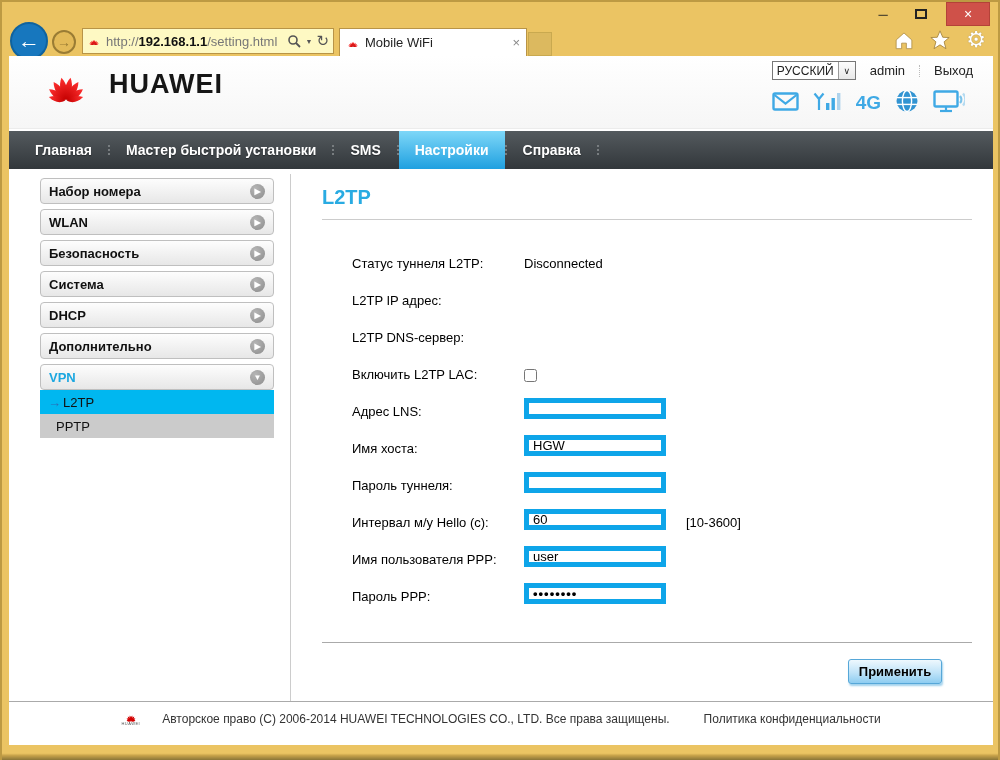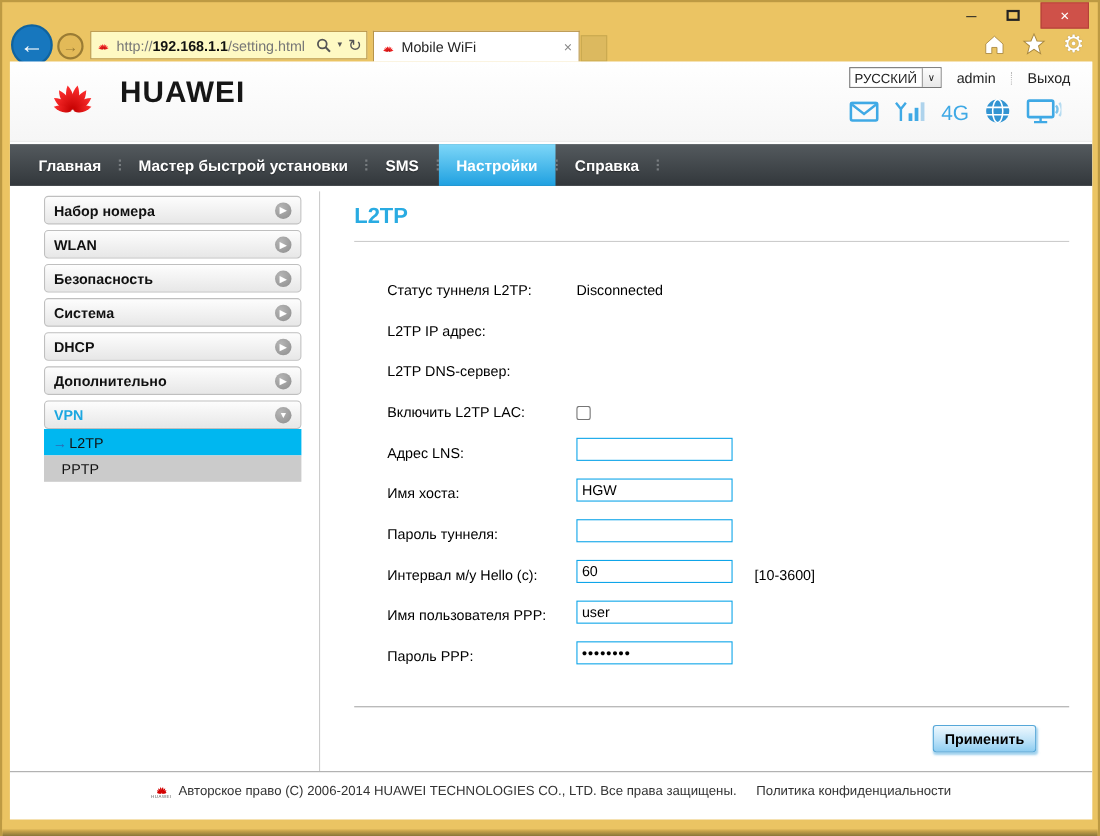--- a/index.html
+++ b/index.html
@@ -46,21 +46,21 @@
 
   .lang-row { position:absolute; right:20px; top:5px; display:flex; align-items:center; gap:14px; font-size:13px; color:#222; }
   .lang-select { display:flex; align-items:center; border:1px solid #777; background:#fff; height:19px; cursor:pointer; }
   .lang-select .val { padding:0 4px; font-size:12px; }
   .lang-select .dd { width:17px; height:17px; border-left:1px solid #999; background:linear-gradient(#fdfdfd,#e8e8e8); color:#222;
                      font-size:9px; display:flex; align-items:center; justify-content:center; }
   .hdr-sep { border-left:1px dotted #bbb; height:12px; }
   .hdr-link { cursor:pointer; }
 
   .status-icons { position:absolute; right:28px; top:33px; display:flex; align-items:center; gap:14px; }
-  .fourg { color:#3fa9e5; font-size:19px; font-weight:normal; }
+  .fourg { color:#3fa9e5; font-size:19px; font-weight:bold; }
 
   
   .mainnav { position:absolute; left:0; top:75px; width:100%; height:38px; background:linear-gradient(#545a5e,#32373b);
              display:flex; align-items:stretch; padding-left:10px; }
   .nav-item { display:flex; align-items:center; padding:0 16px; color:#fff; font-size:14px; font-weight:bold; cursor:pointer; text-shadow:0 1px 1px rgba(0,0,0,.4); }
   .nav-item.active { background:linear-gradient(#7ed7f8,#1fa0e0); text-shadow:none; }
   .nav-sep { border-left:2px dotted #787d80; height:10px; align-self:center; }
 
   
   .sidebar { position:absolute; left:31px; top:122px; width:234px; }
@@ -75,32 +75,32 @@
   .content-vsep { position:absolute; left:281px; top:118px; width:1px; height:527px; background:#ccc; }
 
   
   .main { position:absolute; left:313px; top:130px; width:650px; }
   .main h1 { font-size:20px; font-weight:bold; color:#29abe2; margin-bottom:10px; }
   .title-divider { height:1px; background:#ccc; margin-bottom:14px; }
   .rows { }
   .frow { height:37px; display:flex; align-items:flex-end; font-size:13px; color:#000; }
   .frow .lbl { width:202px; padding-left:30px; flex:0 0 auto; }
   .frow .val { }
-  .frow input[type=text] { width:142px; height:21px; border:1px solid #0ea5e9; font-size:13px; padding:0 4px; font-family:"Liberation Sans",sans-serif; }
+  .frow input[type=text] { width:142px; height:21px; border:5px solid #0ea5e9; font-size:13px; padding:0 4px; font-family:"Liberation Sans",sans-serif; }
   .frow input.pwd { letter-spacing:1px; font-weight:bold; }
   .frow input[type=checkbox] { width:13px; height:13px; }
   .frow .hint { margin-left:20px; }
   .bottom-divider { height:1px; background:#aaa; margin-top:38px; }
   .apply-row { display:flex; justify-content:flex-end; padding:16px 30px 0 0; }
   .apply-btn { min-width:94px; height:25px; border:1px solid #56a7d8; border-radius:3px; background:linear-gradient(#eef8fe,#bfe3f8 55%,#8ecdf1);
                font-size:13px; font-weight:bold; color:#000; cursor:pointer; box-shadow:1px 2px 2px rgba(120,190,230,.7); font-family:"Liberation Sans",sans-serif; }
 
   
   .footer-divider { position:absolute; left:0; top:645px; width:100%; height:1px; background:#aaa; }
-  .site-footer { position:absolute; left:0; top:656px; width:100%; display:flex; align-items:center; justify-content:center; gap:6px; font-size:12px; color:#333; }
+  .site-footer { position:absolute; left:0; top:656px; width:100%; display:flex; align-items:center; justify-content:center; gap:22px; font-size:12px; color:#333; }
   .flogo { display:flex; flex-direction:column; align-items:center; line-height:1; }
   .flogo .t { font-size:4px; color:#555; letter-spacing:.5px; }
   .privacy { margin-left:12px; cursor:pointer; }
 </style>
 </head>
 <body>
 
 <div class="window">
 
   <div class="titlebar">

